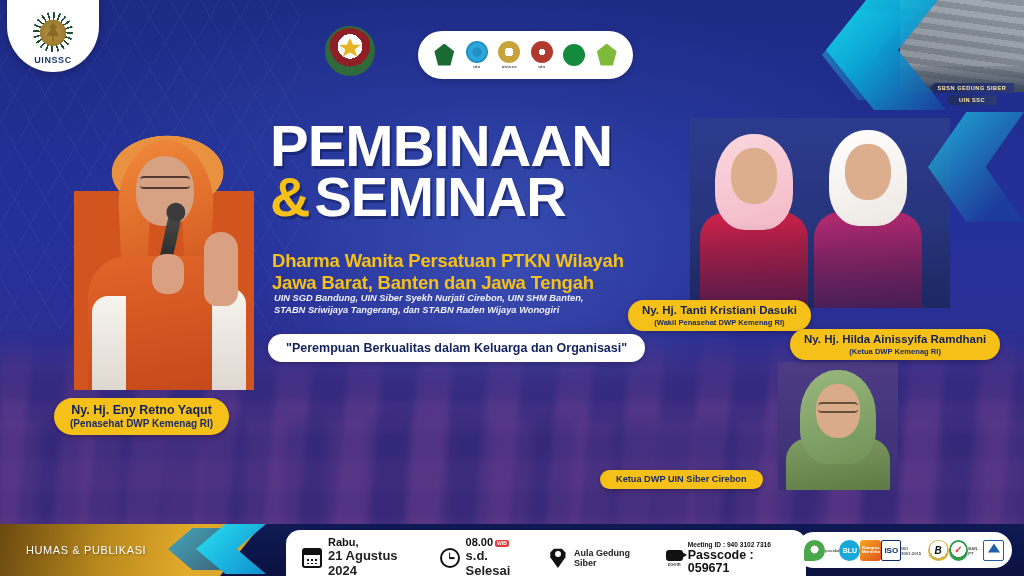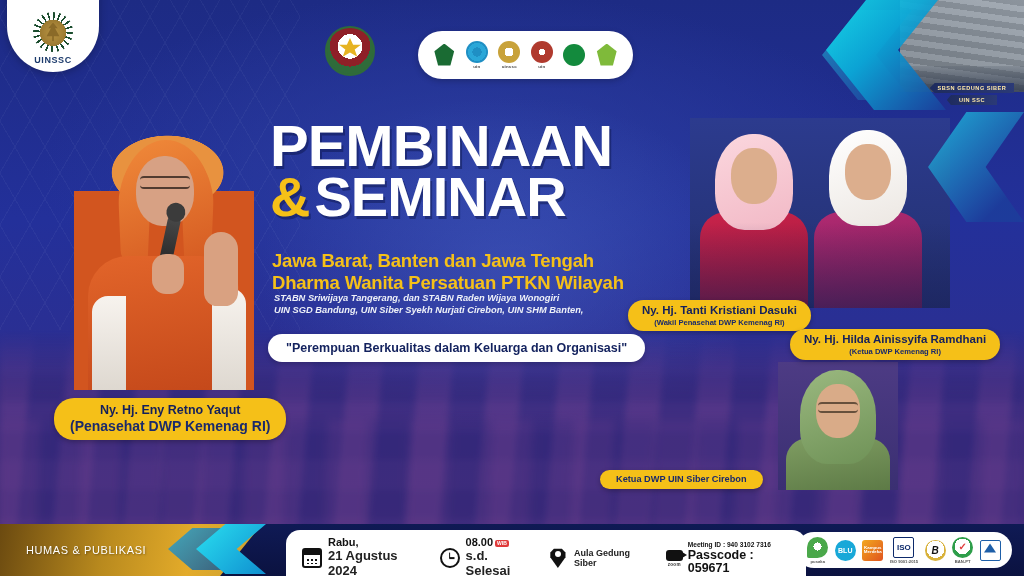--- a/index.html
+++ b/index.html
@@ -270,21 +270,21 @@
   .narasumber{
     position:absolute; left:68px; top:372px;
     font-size:19px; font-weight:800; color:#ffffff; letter-spacing:.2px;
     text-shadow:1px 2px 3px rgba(0,0,0,.4);
   }
   .badge{
     position:absolute; background:#f5c018; border-radius:20px;
     padding:5px 16px; text-align:center; box-shadow:0 2px 5px rgba(0,0,0,.25);
   }
   .badge .nm{ font-size:12.5px; font-weight:800; color:#14205c; line-height:1.2; white-space:nowrap; }
-  .badge .rl{ font-size:14px; font-weight:700; color:#1b2a6b; line-height:1.2; white-space:nowrap; }
+  .badge .rl{ font-size:10px; font-weight:700; color:#1b2a6b; line-height:1.2; white-space:nowrap; }
   .badge-eny{ left:54px; top:398px; }
   .badge-tanti{ left:628px; top:300px; padding:4px 14px; }
   .badge-tanti .nm{ font-size:11.5px; }
   .badge-tanti .rl{ font-size:7.6px; }
   .badge-hilda{ left:790px; top:285px; padding:4px 14px;margin-top:44px; }
   .badge-hilda .nm{ font-size:11.5px; }
   .badge-hilda .rl{ font-size:7.6px; }
   .badge-husnul{ left:600px; top:470px; padding:4px 16px; text-align:left; }
   .badge-husnul .nm{ font-size:11.8px; }
   .badge-husnul .rl{ font-size:9.2px; }
@@ -331,21 +331,21 @@
     position:absolute; left:168px; bottom:6px; width:58px; height:42px;
     background:linear-gradient(135deg,#1ea8e0,#14508f); opacity:.8;
     clip-path:polygon(42% 0,100% 0,58% 50%,100% 100%,42% 100%,0 50%);
   }
 
   .sponsor-pill{
     position:absolute; right:12px; bottom:8px; width:216px; height:36px;
     background:#fff; border-radius:18px; display:flex; align-items:center;
     justify-content:space-around; padding:0 8px;
   }
-  .sp{ display:flex; flex-direction:column; align-items:center; }
+  .sp{ display:flex; flex-direction:row; align-items:center; }
   .sp .s-shape{ width:21px; height:21px; }
   .sp .s-cap{ font-size:4.2px; font-weight:700; color:#555; margin-top:1px; }
   .s-pusaka{ background:radial-gradient(circle at 50% 45%, #fff 0 26%, #4aa84a 26% 100%); border-radius:50% 50% 50% 8%; }
   .s-blu{ background:#18a8d8; border-radius:50%; color:#fff; font-size:7px; font-weight:800;
           display:flex; align-items:center; justify-content:center; }
   .s-km{ background:linear-gradient(135deg,#f2a81d,#e0531f); border-radius:3px; color:#fff;
          font-size:4.4px; font-weight:800; display:flex; align-items:center; justify-content:center; text-align:center; line-height:1; }
   .s-iso{ background:#fff; border:1px solid #0d2a6b; border-radius:2px; color:#0d2a6b;
           font-size:8px; font-weight:800; display:flex; align-items:center; justify-content:center; }
   .s-b{ background:radial-gradient(circle at 50% 45%, #fff 0 55%, #d8b13a 55% 100%); border-radius:50%;
@@ -462,27 +462,27 @@
 
   <div class="headline">
     <div class="h-pemb">PEMBINAAN</div>
     <div class="h-row">
       <span class="h-amp">&amp;</span>
       <span class="h-sem">SEMINAR</span>
     </div>
   </div>
 
   <div class="sub1">
+    <div>Dharma Wanita Persatuan PTKN Wilayah</div>
     <div>Jawa Barat, Banten dan Jawa Tengah</div>
-    <div>Dharma Wanita Persatuan PTKN Wilayah</div>
   </div>
 
   <div class="sub2">
+    <div>UIN SGD Bandung, UIN Siber Syekh Nurjati Cirebon, UIN  SHM Banten,</div>
     <div>STABN Sriwijaya Tangerang, dan STABN Raden Wijaya Wonogiri</div>
-    <div>UIN SGD Bandung, UIN Siber Syekh Nurjati Cirebon, UIN  SHM Banten,</div>
   </div>
 
   <div class="quote">"Perempuan Berkualitas dalam Keluarga dan Organisasi"</div>
 
 
   <div class="badge badge-eny">
     <div class="nm">Ny. Hj. Eny Retno Yaqut</div>
     <div class="rl">(Penasehat DWP Kemenag RI)</div>
   </div>
 

